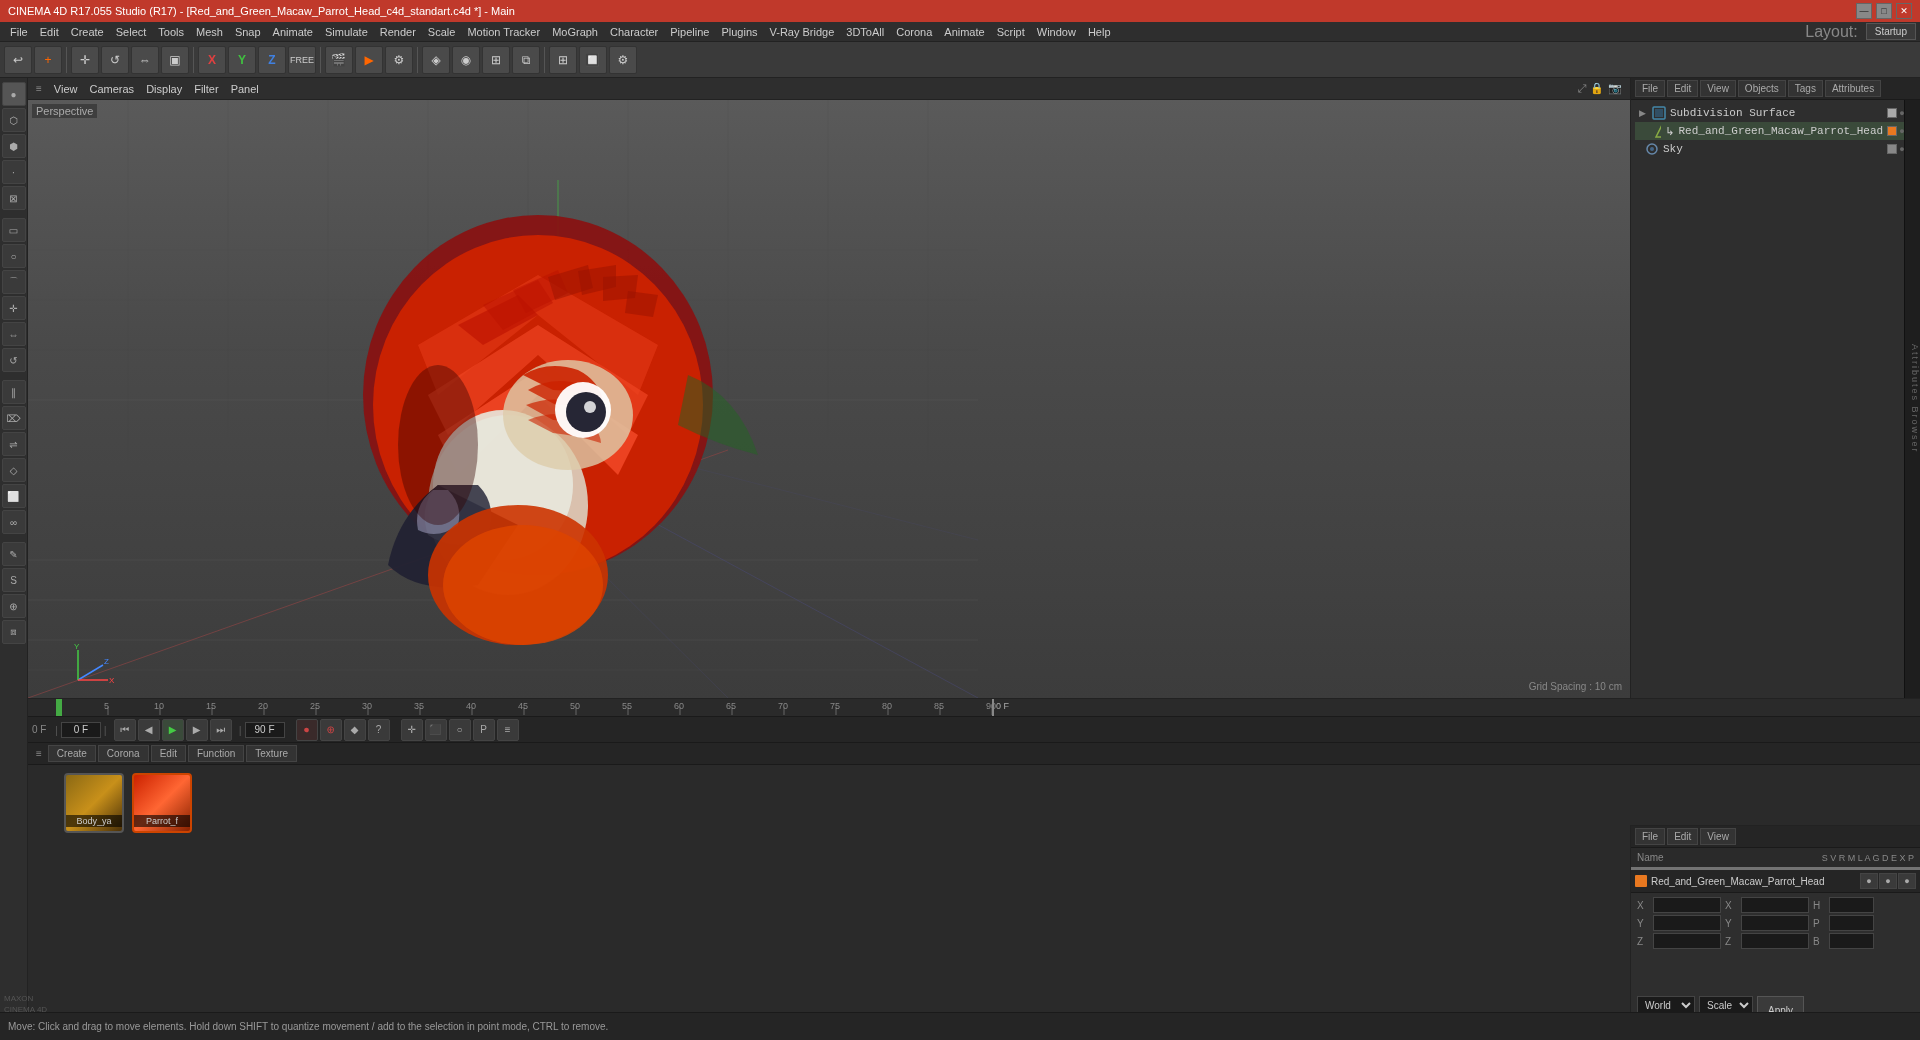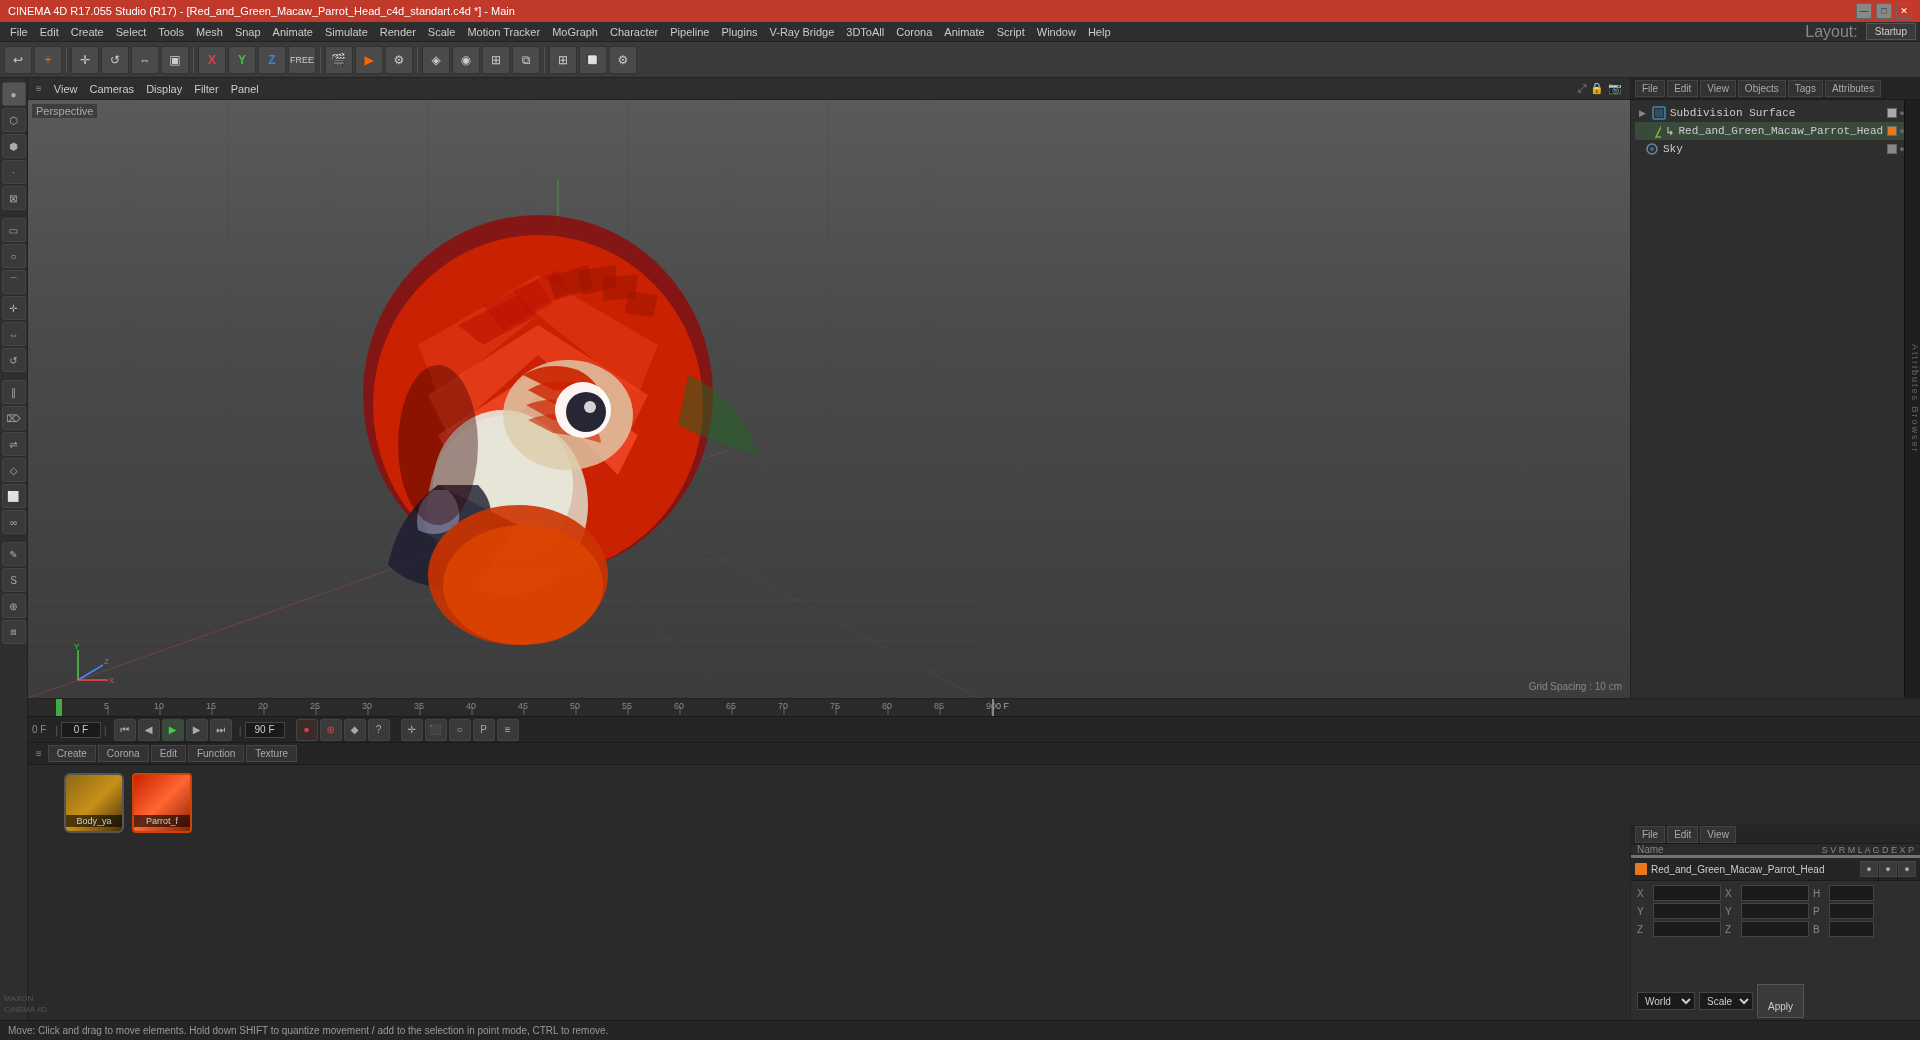--- a/index.html
+++ b/index.html
@@ -785,21 +785,21 @@
             <span class="mat-tab">Texture</span>
           </div>
 
           <div id="material-content">
 
             <div style="position:absolute; bottom:25px; left:4px; font-size:8px; color:#555; line-height:1.3;">
               <div>MAXON</div>
               <div>CINEMA 4D</div>
             </div>
 
-            <div class="material-swatch" style="background: linear-gradient(135deg, #8B6914 0%, #c8901a 50%, #4a3008 100%); margin-left:28px;border-radius:6px;">
+            <div class="material-swatch" style="background: linear-gradient(135deg, #8B6914 0%, #c8901a 50%, #4a3008 100%); margin-left:28px;">
               <span class="swatch-label">Body_ya</span>
             </div>
 
             <div class="material-swatch" style="background: linear-gradient(135deg, #cc2200 0%, #ff6633 50%, #882200 100%); border-color:#cc4400;">
               <span class="swatch-label">Parrot_f</span>
             </div>
           </div>
         </div>
 
         <div id="obj-props-panel" style="position:absolute; right:0; bottom:20px; width:290px; height:195px; background:#2e2e2e; border-left:1px solid #222; border-top:1px solid #222;">
@@ -852,26 +852,26 @@
 
           <div id="apply-row" style="display:flex; align-items:center; padding:3px 6px; gap:4px;">
             <select class="coord-dropdown" style="height:18px; background:#1a1a1a; border:1px solid #444; color:#ccc; font-size:10px; padding:0 3px; min-width:55px;">
               <option>World</option>
               <option>Object</option>
               <option>Parent</option>
             </select>
             <select class="coord-dropdown" style="height:18px; background:#1a1a1a; border:1px solid #444; color:#ccc; font-size:10px; padding:0 3px; min-width:45px;">
               <option>Scale</option>
             </select>
-            <button class="apply-btn" style="height:18px; padding:16px 10px; background:#3a3a3a; border:1px solid #555; color:#ccc; font-size:10px; cursor:pointer;">Apply</button>
+            <button class="apply-btn" style="height:18px; padding:8px 10px; background:#3a3a3a; border:1px solid #555; color:#ccc; font-size:10px; cursor:pointer;">Apply</button>
           </div>
         </div>
 
       </div>
 
     </div>
   </div>
 
 </div>
 
-<div id="status-bar" style="height:20px; background:#252525; display:flex; align-items:center; padding:0 8px; font-size:10px; color:#999; border-top:1px solid #1a1a1a; position:absolute; bottom:0; left:0; right:0;">
+<div id="status-bar" style="height:28px; background:#252525; display:flex; align-items:center; padding:0 8px; font-size:10px; color:#999; border-top:1px solid #1a1a1a; position:absolute; bottom:0; left:0; right:0;">
   <span>Move: Click and drag to move elements. Hold down SHIFT to quantize movement / add to the selection in point mode, CTRL to remove.</span>
 </div>
 
 </body></html>

